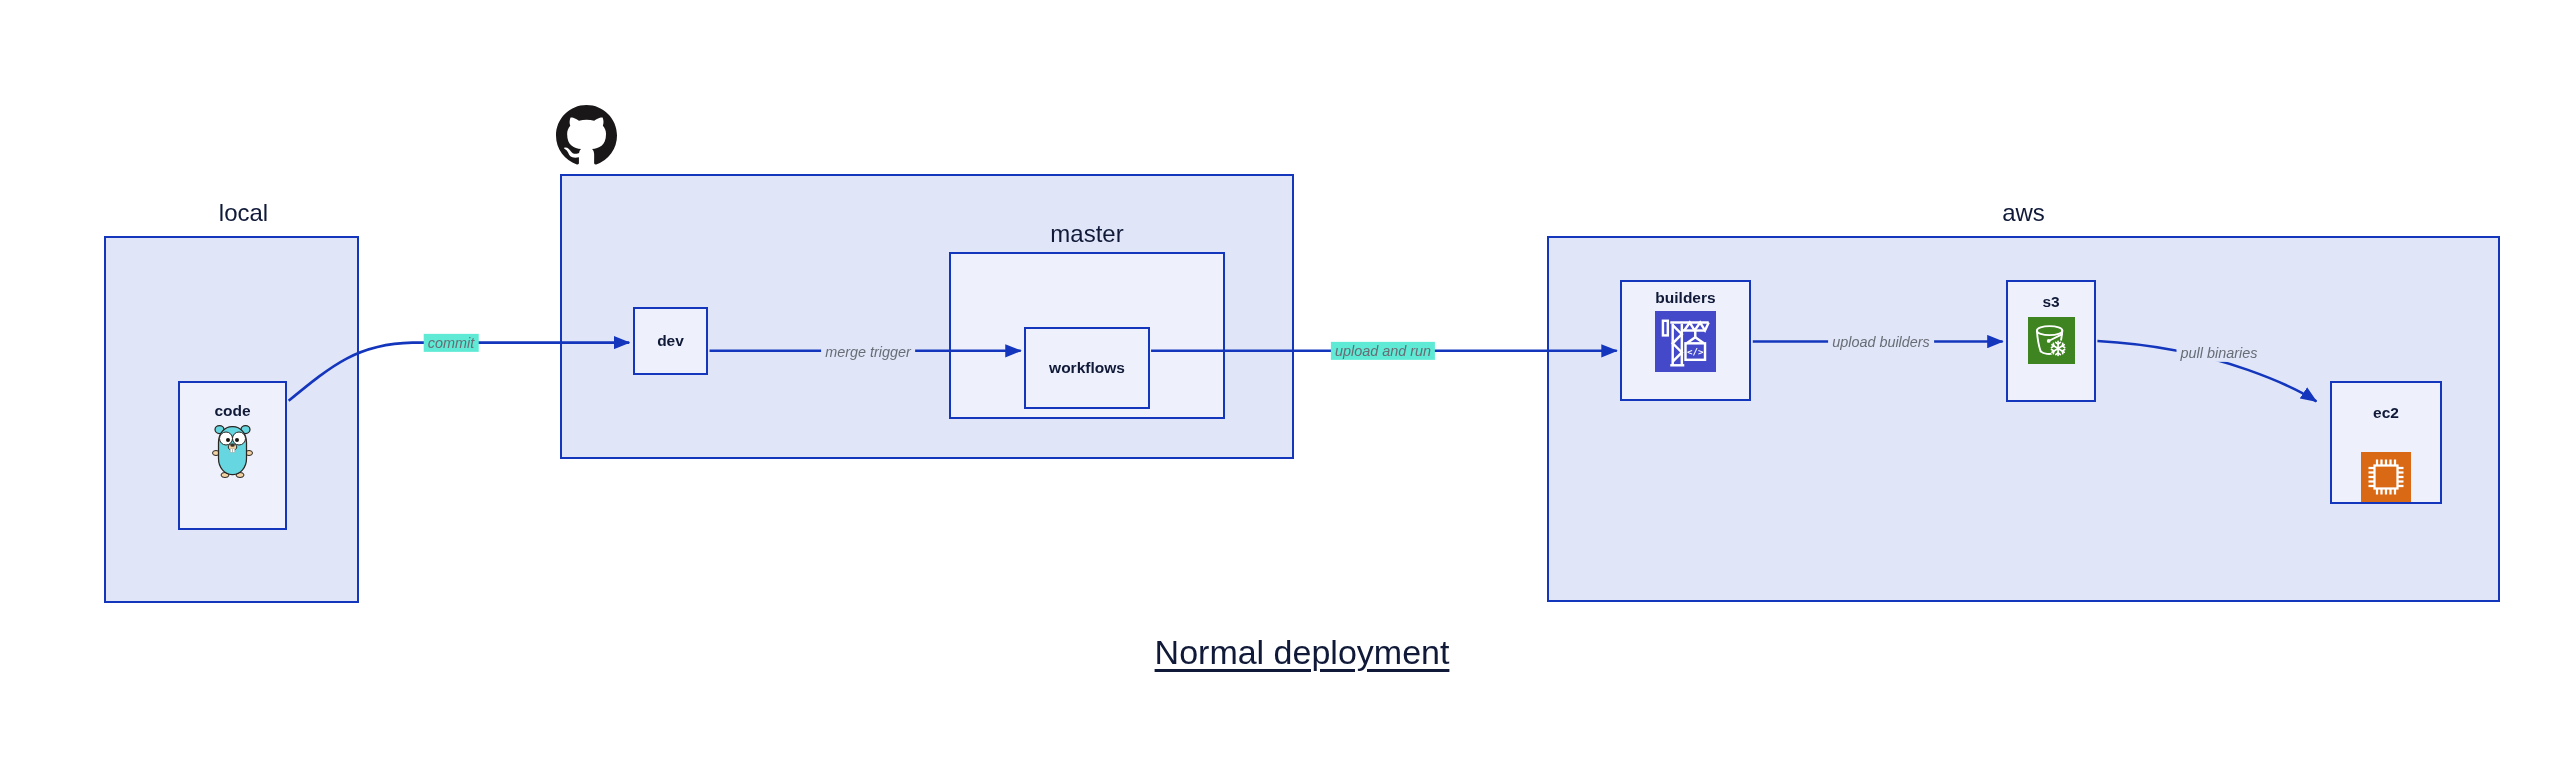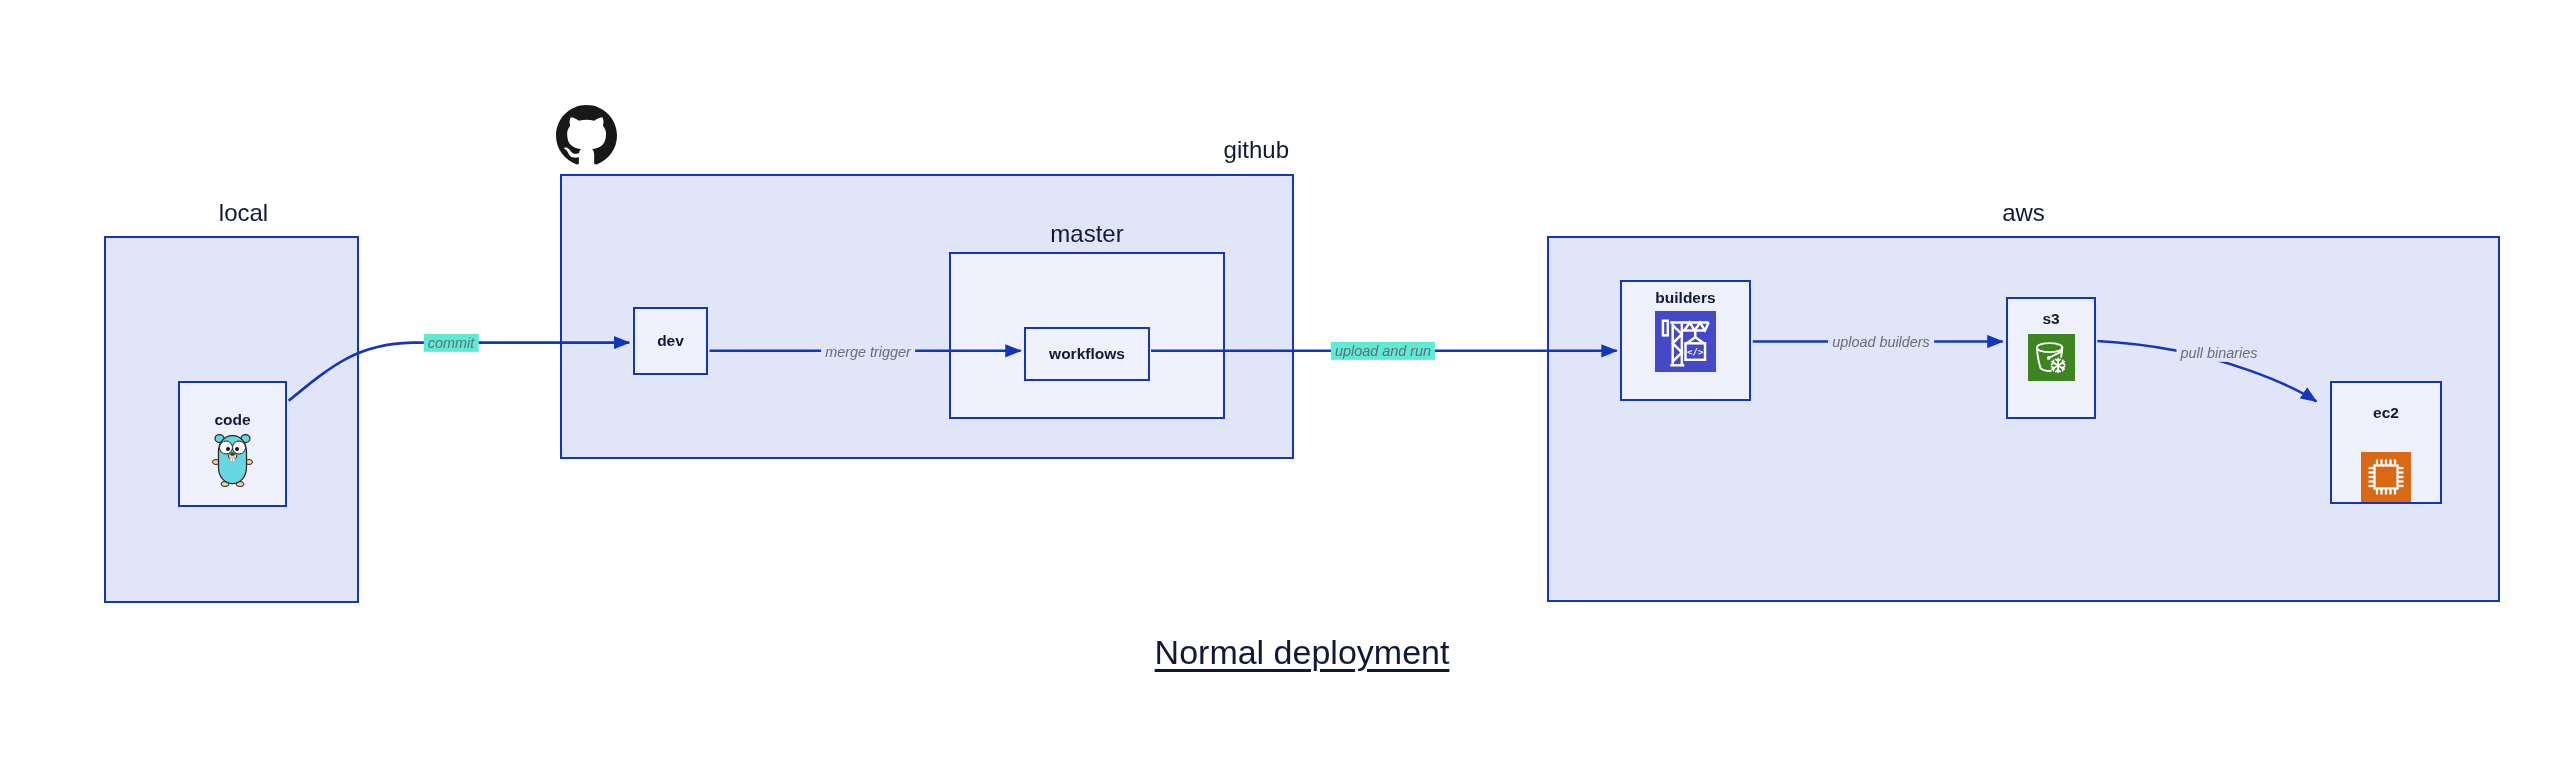--- a/index.html
+++ b/index.html
@@ -36,34 +36,33 @@
   .ghlogo{position:absolute;left:556px;top:105px;width:61px;height:61px;}
 </style>
 </head>
 <body>
 
 <div class="canvas">
 
   <div class="clabel center" style="left:116px;top:200px;width:255px;">local</div>
   <div class="container" style="left:104px;top:236px;width:255px;height:367px;"></div>
 
-  <div class="clabel right" style="left:560px;top:137px;width:729px;">github</div>
   <div class="container" style="left:560px;top:174px;width:734px;height:285px;"></div>
 
   <div class="clabel center" style="left:949px;top:221px;width:276px;">master</div>
   <div class="container inner" style="left:949px;top:252px;width:276px;height:167px;"></div>
 
   <div class="clabel center" style="left:1547px;top:200px;width:953px;">aws</div>
   <div class="container" style="left:1547px;top:236px;width:953px;height:366px;"></div>
 
   <svg class="ghlogo" viewBox="0 0 16 16">
     <path fill="#191717" d="M8 0C3.58 0 0 3.58 0 8c0 3.54 2.29 6.53 5.47 7.59.4.07.55-.17.55-.38 0-.19-.01-.82-.01-1.49-2.01.37-2.53-.49-2.69-.94-.09-.23-.48-.94-.82-1.13-.28-.15-.68-.52-.01-.53.63-.01 1.08.58 1.23.82.72 1.21 1.87.87 2.33.66.07-.52.28-.87.51-1.07-1.78-.2-3.64-.89-3.64-3.95 0-.87.31-1.59.82-2.15-.08-.2-.36-1.02.08-2.12 0 0 .67-.21 2.2.82.64-.18 1.32-.27 2-.27.68 0 1.36.09 2 .27 1.53-1.04 2.2-.82 2.2-.82.44 1.1.16 1.92.08 2.12.51.56.82 1.27.82 2.15 0 3.07-1.87 3.75-3.65 3.95.29.25.54.73.54 1.48 0 1.07-.01 1.93-.01 2.2 0 .21.15.46.55.38A8.01 8.01 0 0 0 16 8c0-4.42-3.58-8-8-8z"></path>
   </svg>
 
-  <div class="node" style="left:178px;top:381px;width:109px;height:126px;padding-top:28px;">
+  <div class="node" style="left:178px;top:381px;width:109px;height:149px;padding-top:19px;">
     <div class="nlabel">code</div>
     <svg width="41" height="56" viewBox="0 0 80 112" style="margin-top:3.1px;">
       <ellipse cx="14" cy="15" rx="9" ry="8" fill="#66d7e0" stroke="#2a2623" stroke-width="2.5"></ellipse>
       <ellipse cx="66" cy="15" rx="9" ry="8" fill="#66d7e0" stroke="#2a2623" stroke-width="2.5"></ellipse>
       <ellipse cx="7" cy="62" rx="7" ry="5" fill="#f2d1a2" stroke="#2a2623" stroke-width="2"></ellipse>
       <ellipse cx="73" cy="62" rx="7" ry="5" fill="#f2d1a2" stroke="#2a2623" stroke-width="2"></ellipse>
       <ellipse cx="25" cy="106" rx="8" ry="5" fill="#f2d1a2" stroke="#2a2623" stroke-width="2"></ellipse>
       <ellipse cx="55" cy="106" rx="8" ry="5" fill="#f2d1a2" stroke="#2a2623" stroke-width="2"></ellipse>
       <rect x="12" y="9" width="56" height="96" rx="27" ry="32" fill="#66d7e0" stroke="#2a2623" stroke-width="2.5"></rect>
       <circle cx="27" cy="33" r="13" fill="#ffffff" stroke="#2a2623" stroke-width="2"></circle>
@@ -74,21 +73,21 @@
       <ellipse cx="40" cy="46.5" rx="4.5" ry="3.2" fill="#3a332c"></ellipse>
       <rect x="35.5" y="53" width="4.5" height="8" rx="1.5" fill="#ffffff" stroke="#9a948c" stroke-width="1"></rect>
       <rect x="40" y="53" width="4.5" height="8" rx="1.5" fill="#ffffff" stroke="#9a948c" stroke-width="1"></rect>
     </svg>
   </div>
 
   <div class="node vcenter" style="left:633px;top:307px;width:75px;height:68px;">
     <div class="nlabel">dev</div>
   </div>
 
-  <div class="node vcenter" style="left:1024px;top:327px;width:126px;height:54px;">
+  <div class="node vcenter" style="left:1024px;top:327px;width:126px;height:82px;">
     <div class="nlabel">workflows</div>
   </div>
 
   <div class="node" style="left:1620px;top:280px;width:131px;height:121px;padding-top:7.2px;">
     <div class="nlabel">builders</div>
     <svg class="icon-tile" width="61" height="61" viewBox="0 0 100 100" style="margin-top:5.2px;">
       <rect x="0" y="0" width="100" height="100" fill="#4349c8"></rect>
       <g stroke="#ffffff" stroke-width="4" fill="none">
         <rect x="13" y="16" width="8" height="24"></rect>
         <line x1="29" y1="21" x2="29" y2="89"></line>
@@ -99,21 +98,21 @@
         <line x1="44" y1="32" x2="82" y2="32"></line>
         <path d="M48,32 L57,19 L65,32 L74,19 L82,32 L88,19"></path>
         <line x1="66" y1="32" x2="66" y2="43"></line>
         <path d="M66,43 L52,53 M66,43 L80,53"></path>
       </g>
       <rect x="50" y="53" width="32" height="27" fill="none" stroke="#ffffff" stroke-width="4"></rect>
       <text x="66" y="72" text-anchor="middle" font-family="DejaVu Sans Mono, monospace" font-size="15" font-weight="bold" fill="#ffffff">&lt;/&gt;</text>
     </svg>
   </div>
 
-  <div class="node" style="left:2006px;top:280px;width:90px;height:122px;padding-top:11.3px;margin-top:17px;">
+  <div class="node" style="left:2006px;top:280px;width:90px;height:122px;padding-top:11.3px;">
     <div class="nlabel">s3</div>
     <svg class="icon-tile" width="47" height="47" viewBox="0 0 100 100" style="margin-top:6.2px;">
       <rect x="0" y="0" width="100" height="100" fill="#3e8521"></rect>
       <g stroke="#ffffff" stroke-width="4" fill="none" stroke-linecap="round">
         <ellipse cx="46" cy="29" rx="27" ry="9.5"></ellipse>
         <path d="M19,29 C20,45 23,62 27,73"></path>
         <path d="M73,29 C72,41 70,53 67,62"></path>
         <path d="M27,73 C33,79 47,80 56,77"></path>
         <path d="M46,50 L72,37"></path>
       </g>

